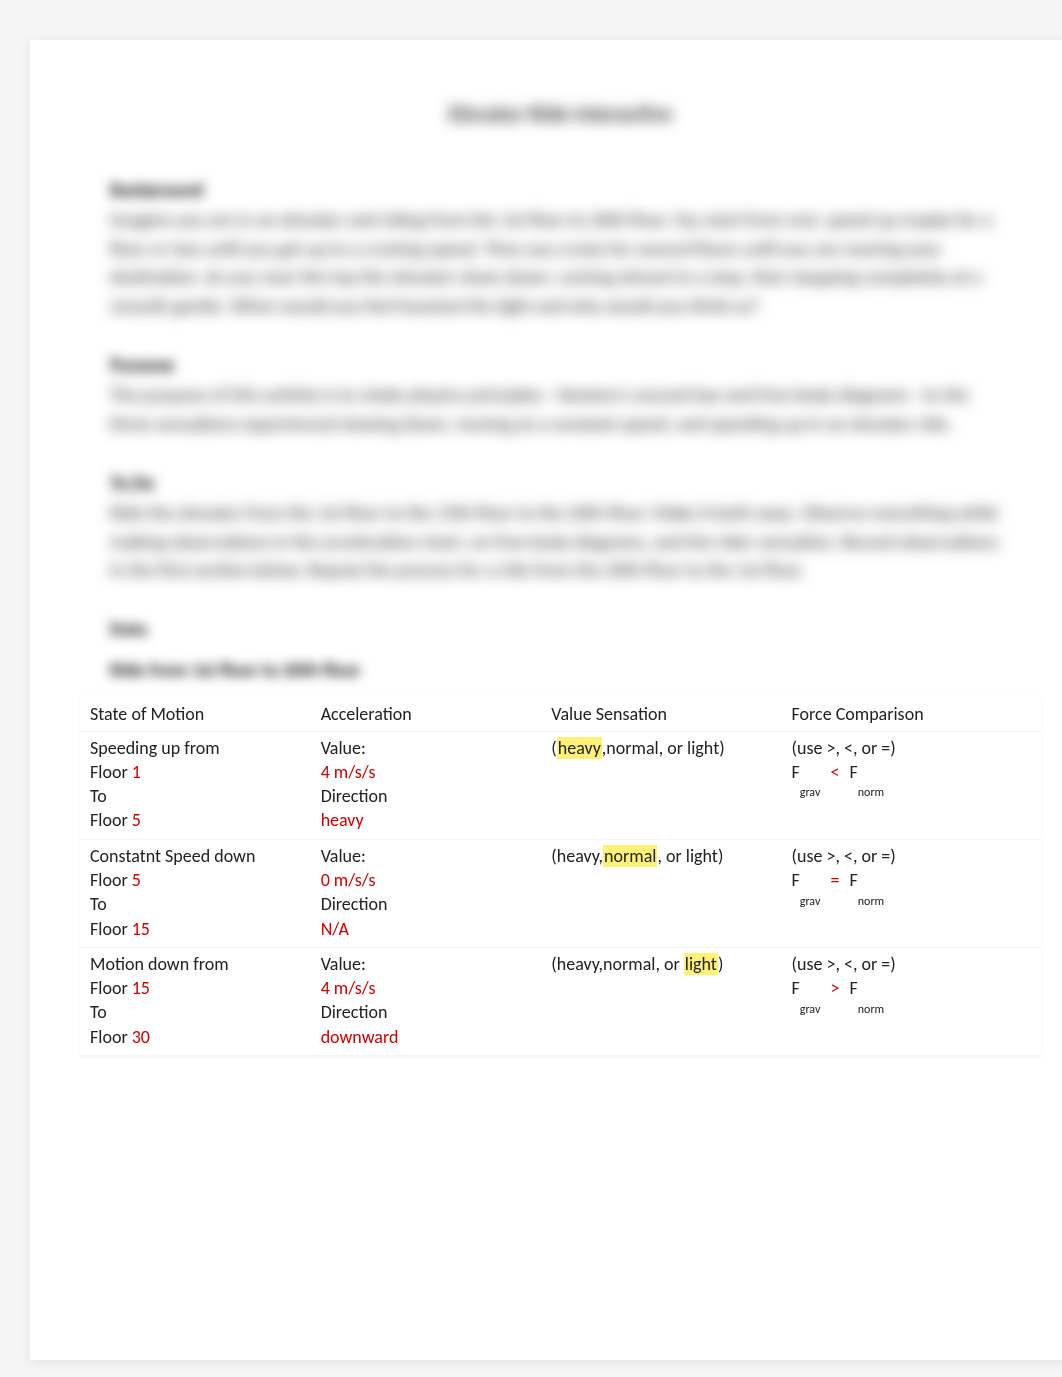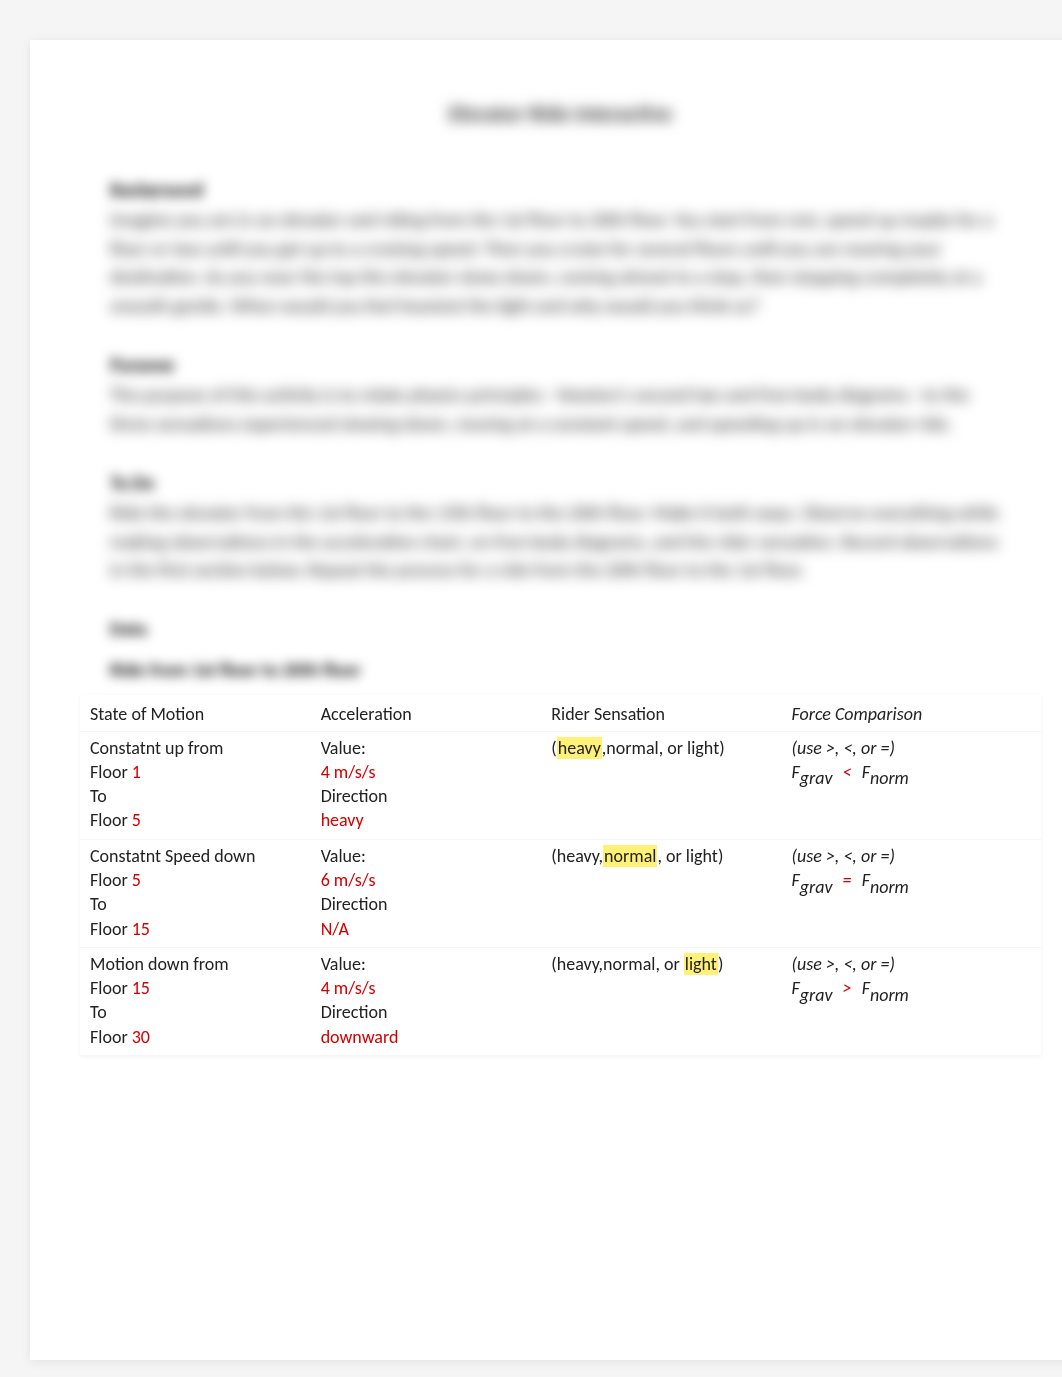--- a/index.html
+++ b/index.html
@@ -75,29 +75,29 @@
       border-bottom: 1px solid rgba(0,0,0,0.04);
     }
     tr.hdr td {
       font-weight: 400;
       padding-top: 8px;
       padding-bottom: 6px;
     }
     .col1 { width: 24%; }
     .col2 { width: 24%; }
     .col3 { width: 25%; }
-    .col4 { width: 27%; font-style: italic; }
+    .col4 { width: 27%; }
     .red { color: #d40000; }
     .hl {
       background: #fff176;
       padding: 0 1px;
     }
     .line { line-height: 1.35; }
     .fc { white-space: nowrap; }
-    .sub { font-size: 18px; vertical-align: sub; position: relative; top: 2px; }
+    .sub { font-size: 12px; vertical-align: sub; position: relative; top: 14px; }
     .cmp { color: #d40000; padding: 0 6px; }
   </style>
 </head>
 <body>
 
 <div class="page">
 
   <div class="title-blur">Elevator Ride Interactive</div>
 
   <div class="section">
@@ -117,27 +117,27 @@
 
   <div class="data-heading">Data</div>
   <div class="subhead-blur">Ride from 1st floor to 20th floor</div>
 
   <div class="table-wrap">
     <table>
       <tbody>
           <tr class="hdr">
         <td class="col1">State of Motion</td>
         <td class="col2">Acceleration</td>
-        <td class="col3">Rider Sensation</td>
+        <td class="col3">Value Sensation</td>
         <td class="col4">Force Comparison</td>
       </tr>
 
       <tr>
         <td class="col1 line">
-          <span>Constatnt up from</span><br>
+          <span>Speeding up from</span><br>
           <span>Floor</span> <span class="red">1</span><br>
           <span>To</span><br>
           <span>Floor</span> <span class="red">5</span>
         </td>
         <td class="col2 line">
           <span>Value:</span><br>
           <span class="red">4 m/s/s</span><br>
           <span>Direction</span><br>
           <span class="red">heavy</span>
         </td>
@@ -156,21 +156,21 @@
 
       <tr>
         <td class="col1 line">
           <span>Constatnt Speed down</span><br>
           <span>Floor</span> <span class="red">5</span><br>
           <span>To</span><br>
           <span>Floor</span> <span class="red">15</span>
         </td>
         <td class="col2 line">
           <span>Value:</span><br>
-          <span class="red">6 m/s/s</span><br>
+          <span class="red">0 m/s/s</span><br>
           <span>Direction</span><br>
           <span class="red">N/A</span>
         </td>
         <td class="col3 line">
           <span>(</span><span>heavy</span><span>,</span><span class="hl">normal</span><span>,</span><span> or </span><span>light</span><span>)</span>
         </td>
         <td class="col4 line">
           <span>(use &gt;, &lt;, or =)</span><br>
           <span class="fc">
             <span>F</span><span class="sub">grav</span>

